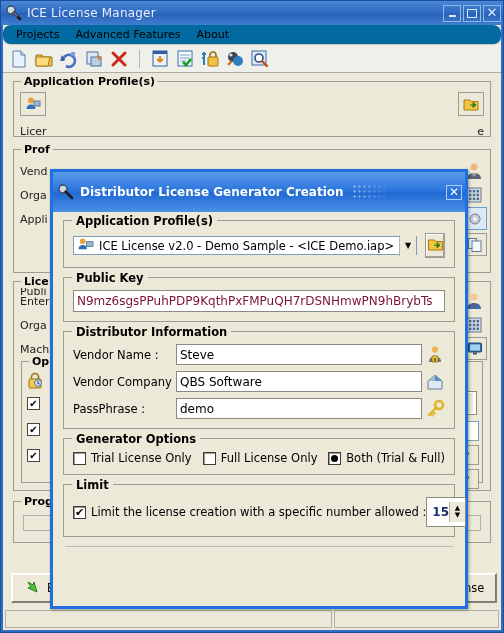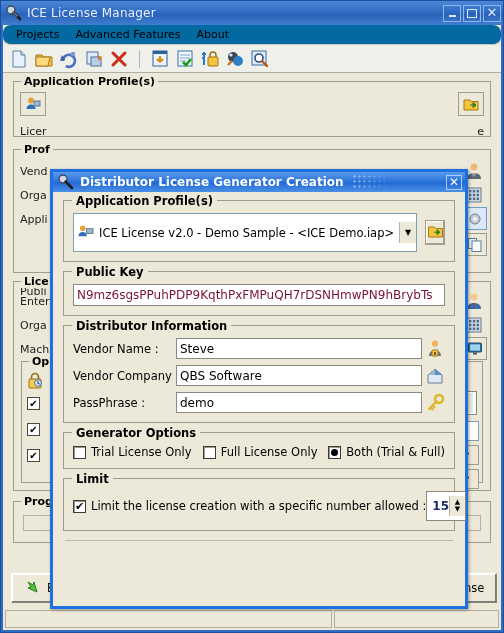--- a/index.html
+++ b/index.html
@@ -120,21 +120,21 @@
   
   #dialog {
     position:absolute;
     left:47px; top:96px; width:418px; height:440px;
     border:3px solid #1e6fe0;
     background:#ece9d8;
     display:flex;flex-direction:column;
     box-shadow: 1px 1px 3px rgba(0,0,0,.35);
   }
   #dlg-title {
-    height:20px; flex:0 0 auto;
+    height:40px; flex:0 0 auto;
     background: linear-gradient(to bottom,#5b9aea 0%,#2a74dc 48%,#2169d4 52%,#4a90e6 100%);
     display:flex;align-items:center;padding:0 3px 0 4px;position:relative;
   }
   #dlg-title .dicon{width:18px;height:18px;position:relative;margin-right:5px;flex:0 0 auto;}
   #dlg-title .dtitle{color:#fff;font-weight:bold;font-size:12px;white-space:nowrap;flex:0 0 auto;}
   #dlg-title .dots{flex:1 1 auto;height:16px;margin:0 8px;opacity:.55;
     background-image:
       radial-gradient(circle, #cfe2fa 1px, transparent 1.2px);
     background-size:5px 5px; background-position:0 0;
     -webkit-mask-image: linear-gradient(to right, #000 0%, transparent 45%);
@@ -146,21 +146,21 @@
   }
   #dlg-body { flex:1 1 auto; background:#ece9d8; padding:8px 10px 0 10px; position:relative; }
 
   .dgroup { position:relative; border:1px solid #9c9c91; margin-bottom:9px; padding:12px 9px 9px 9px; }
   .dgroup > .gtitle {
     position:absolute;top:-7px;left:8px;background:#ece9d8;padding:0 4px;
     font-weight:bold;font-size:11.5px;color:#000;
   }
   .combo-row { display:flex; align-items:center; gap:8px; }
   .combo {
-    flex:1 1 auto; height:39px; background:#fff;
+    flex:1 1 auto; height:19px; background:#fff;
     border:1px solid #7f9db9; display:flex;align-items:center;
     padding-left:3px; gap:5px;
   }
   .combo .ctext{font-size:11.5px;color:#000;white-space:nowrap;flex:1 1 auto;}
   .combo .carrow{
     width:17px;height:21px;background:#ece9d8;border-left:1px solid #b6b4aa;
     display:flex;align-items:center;justify-content:center;font-size:8px;
   }
   .sq-btn {
     width:26px;height:25px;background:#ece9d8;border:1px solid #9c9c91;

